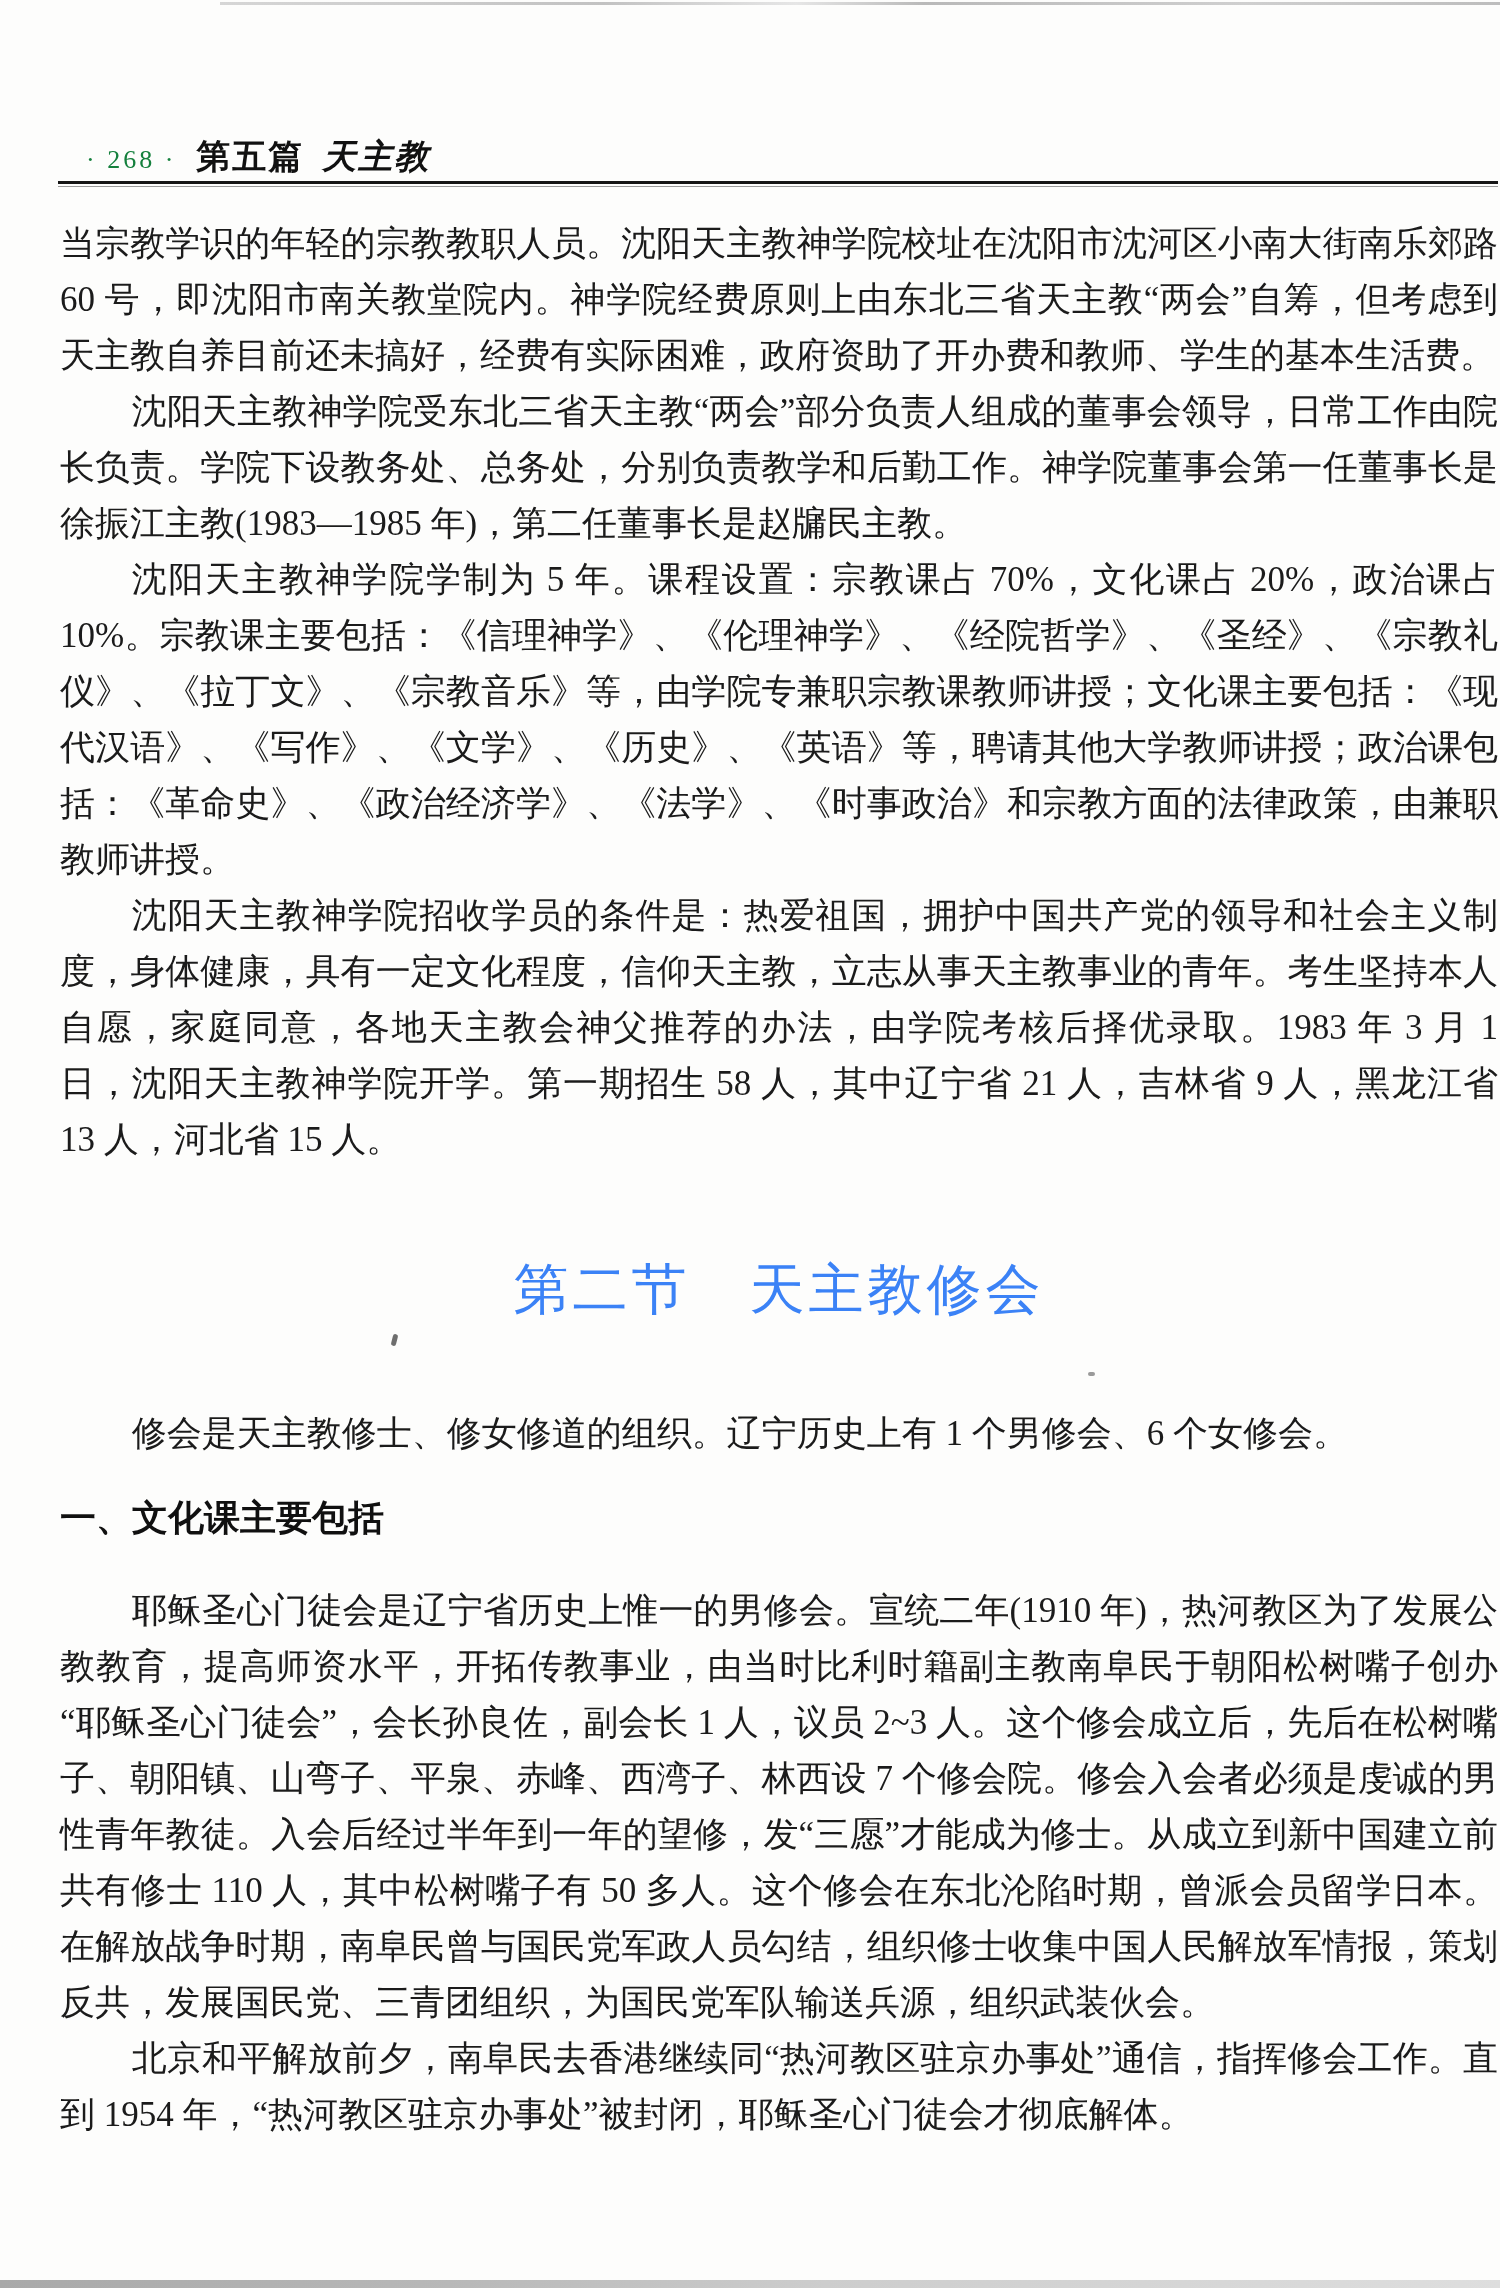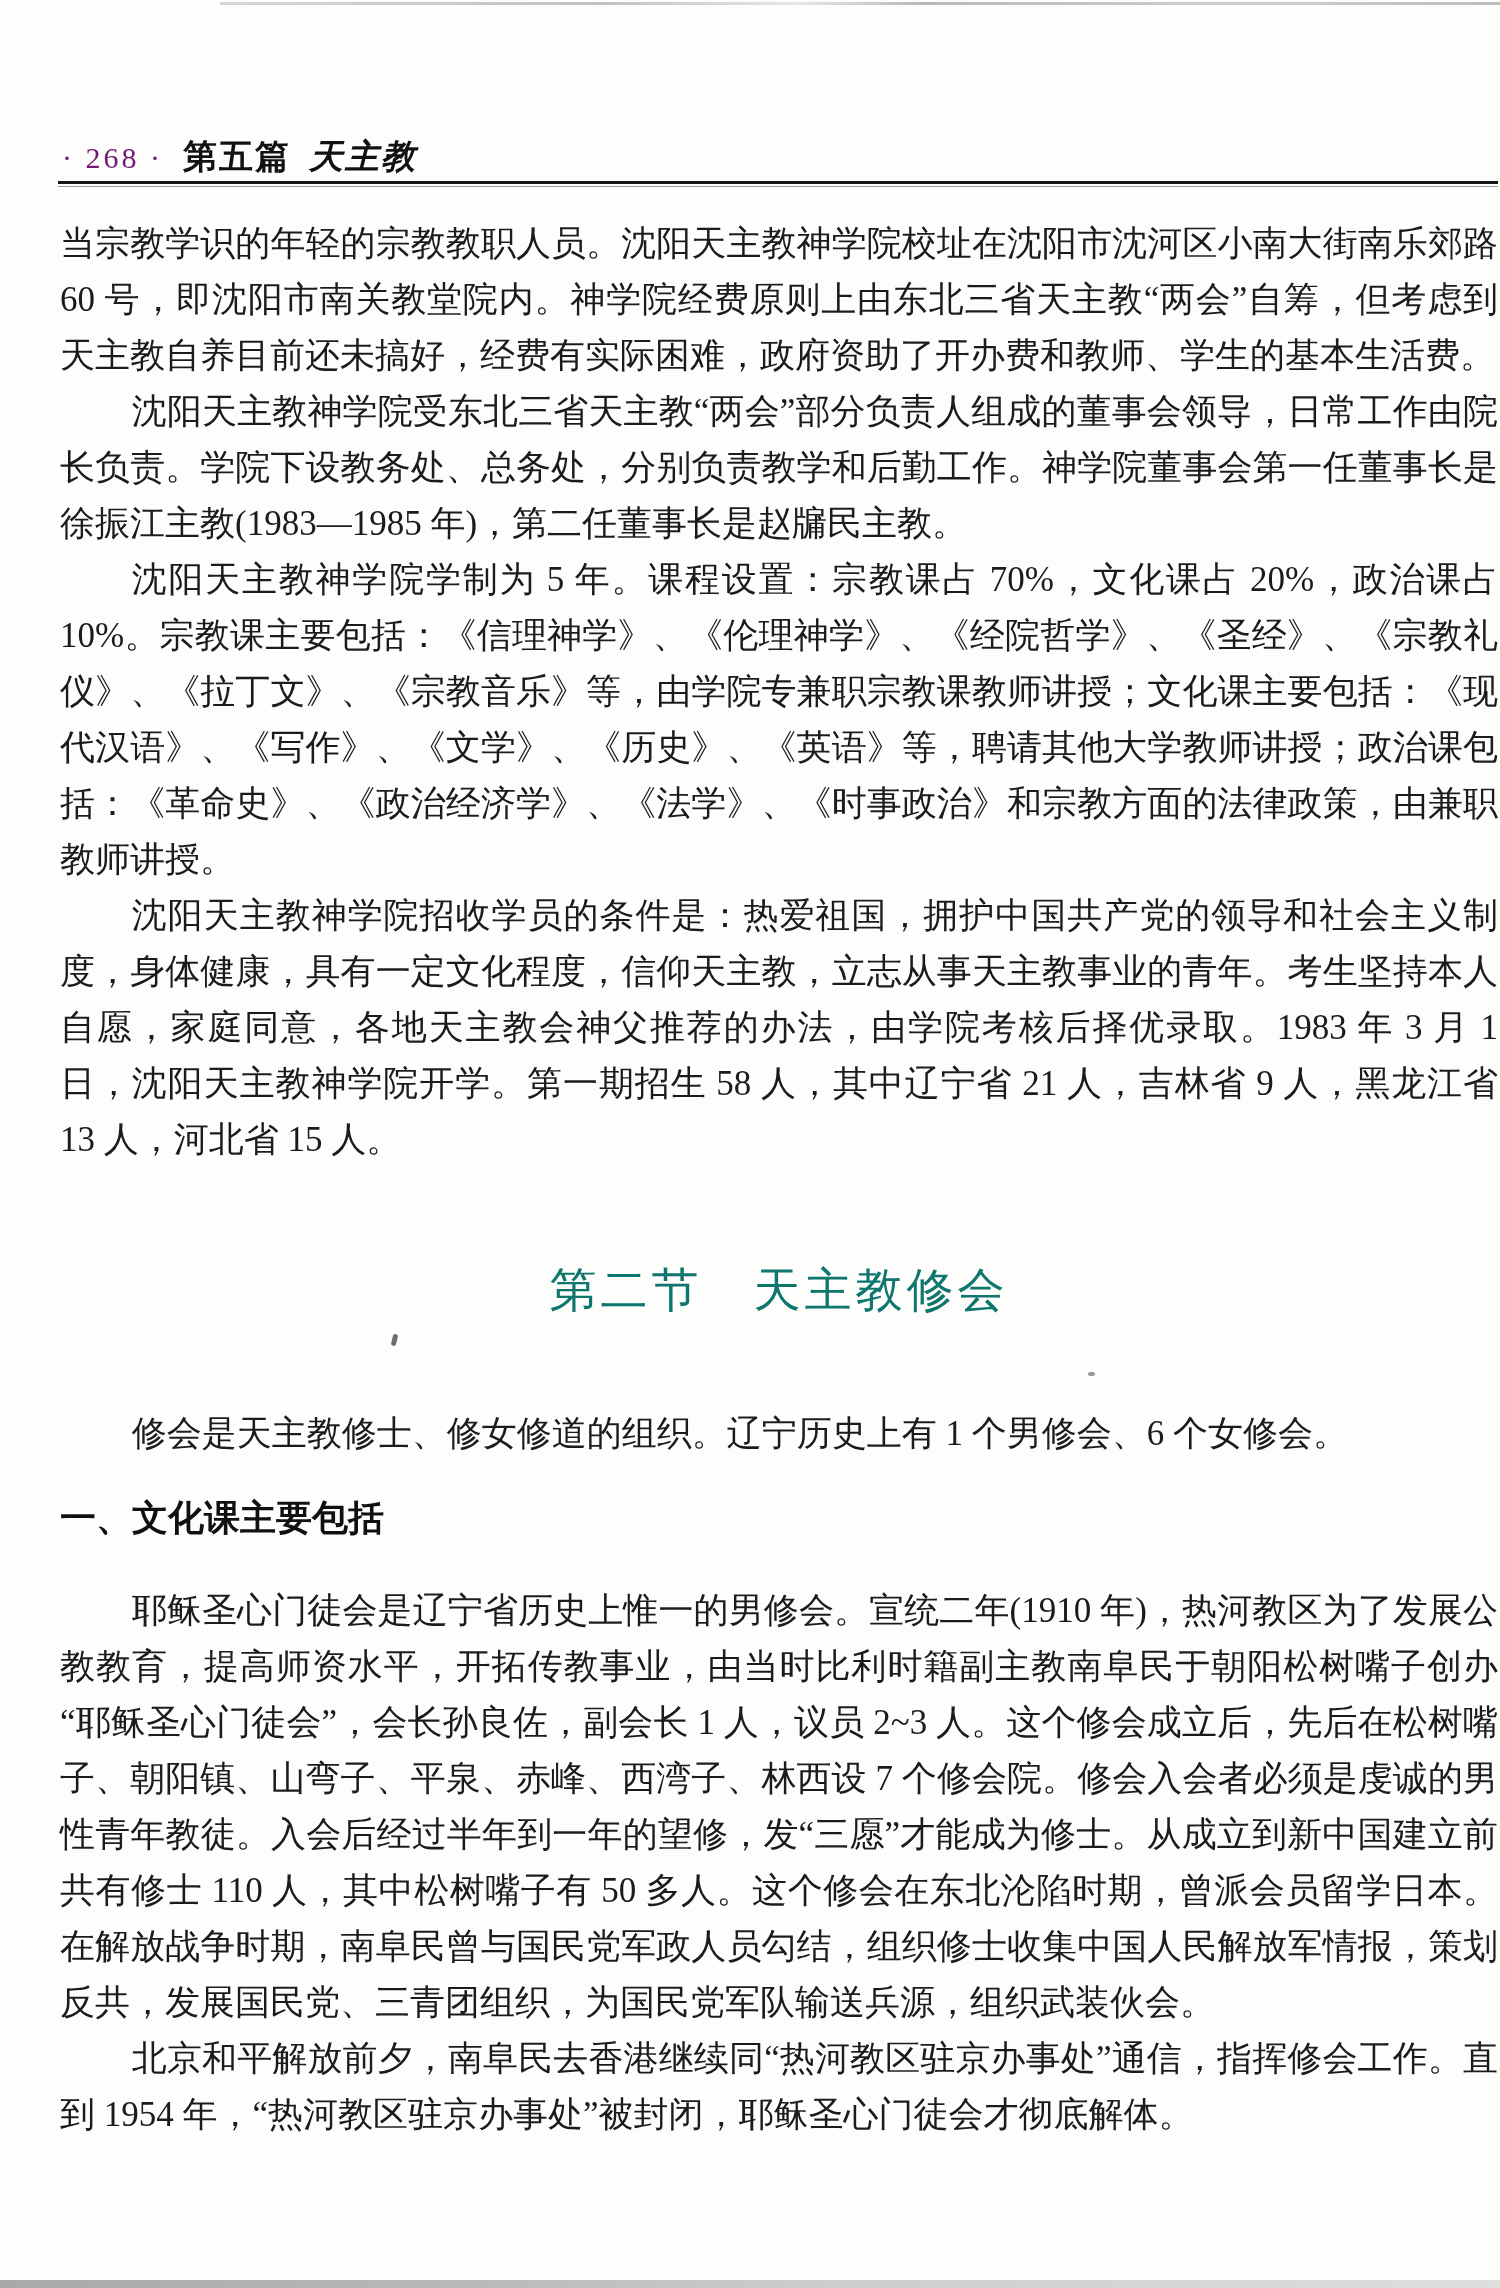--- a/index.html
+++ b/index.html
@@ -17,43 +17,43 @@
     background:linear-gradient(to right,#d6d6d6 0%,#c2c2c2 30%,#e6e6e6 45%,#b9b9b9 55%,#cfcfcf 80%,#bdbdbd 100%);
   }
   .bottom-edge{
     position:absolute;left:0;top:2280px;width:1500px;height:8px;
     background:linear-gradient(to right,#a9a9a9 0%,#b8b8b8 30%,#cdcdcd 55%,#dedede 100%);
   }
   .hdr{
     position:absolute;left:62px;top:134px;
     display:flex;align-items:baseline;white-space:nowrap;
   }
-  .pn{font-size:30px;letter-spacing:3px;color:#701a75;}
+  .pn{font-size:26px;letter-spacing:3px;color:#15803d;margin-left:24px;}
   .pl,.pt{
     font-family:"Liberation Sans","DejaVu Sans",sans-serif;
     font-weight:700;font-size:34px;color:#111;
   }
   .pl{margin-left:20px;letter-spacing:2px;}
   .pt{margin-left:18px;letter-spacing:2px;font-style:italic;}
   .hr{
     position:absolute;left:58px;top:181px;width:1440px;height:7px;
     background:linear-gradient(#161616 0,#161616 3px,transparent 3px,transparent 5px,#9a9a9a 5px,#9a9a9a 6px,transparent 6px);
   }
   .body{
     position:absolute;left:60px;top:216px;width:1438px;
     font-size:35px;line-height:56px;
     text-align:justify;text-justify:inter-ideograph;
   }
   .para{margin:0;text-indent:2.05em;}
   .para.flush{text-indent:0;}
   .sec{
     margin:92px 0 0 0;
-    font-size:47px;line-height:60px;font-weight:500;
+    font-size:55px;line-height:60px;font-weight:500;
     text-align:center;text-align-last:center;
-    letter-spacing:4px;color:#0f766e;
+    letter-spacing:4px;color:#3b82f6;
     font-family:"Liberation Serif","DejaVu Serif",serif;
   }
   .intro{margin-top:86px;}
   .sub{
     margin:33px 0 0 0;
     font-family:"Liberation Sans","DejaVu Sans",sans-serif;
     font-weight:700;font-size:36px;line-height:46px;
     text-align:left;text-align-last:left;color:#101010;
   }
   .p6{margin-top:42px;}

